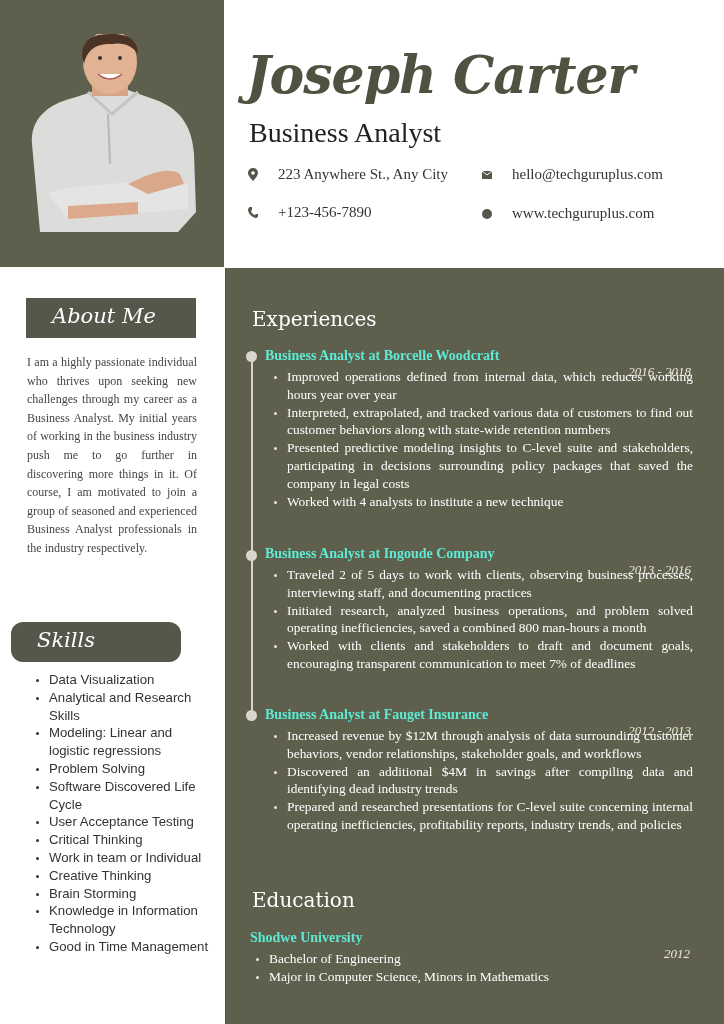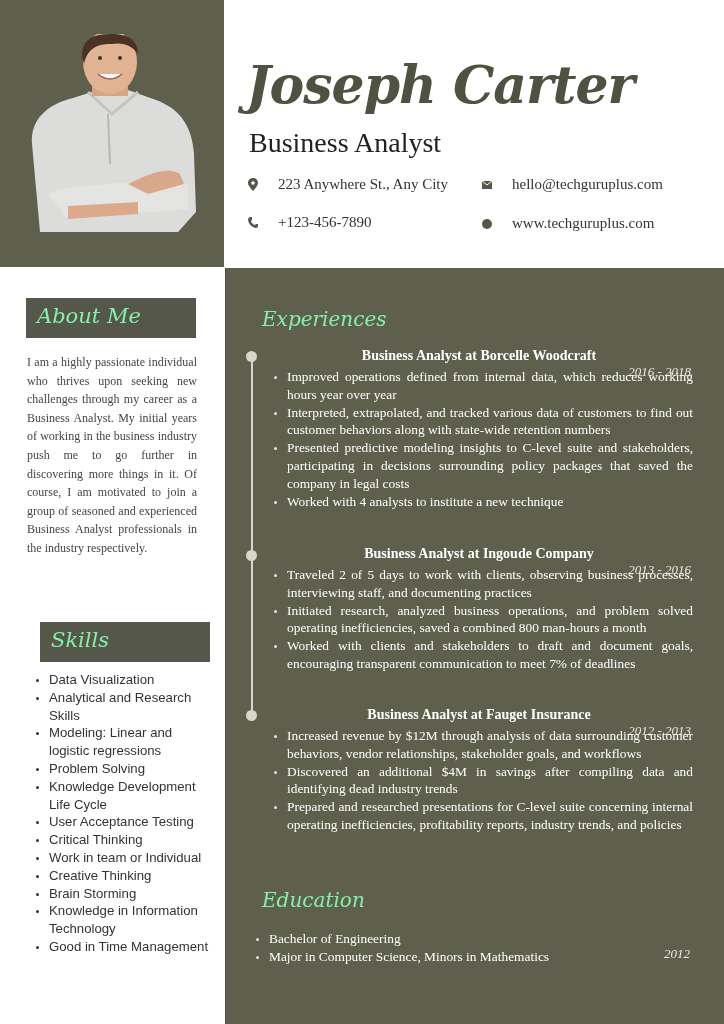--- a/index.html
+++ b/index.html
@@ -2,39 +2,39 @@
 <html><head>
 <meta charset="utf-8">
 <style>
   * { box-sizing: border-box; margin: 0; padding: 0; }
   html, body { width: 724px; height: 1024px; overflow: hidden; background: #ffffff; }
   body { position: relative; font-family: "DejaVu Serif", serif; }
 
   .photo-panel { position: absolute; left: 0; top: 0; width: 224px; height: 267px; background: #5e604d; }
   .photo { position: absolute; left: 28px; top: 34px; width: 168px; height: 198px; }
 
-  .header { position: absolute; left: 224px; top: 10px; width: 500px; height: 267px; background: #ffffff; }
+  .header { position: absolute; left: 224px; top: 0; width: 500px; height: 267px; background: #ffffff; }
   .name { position: absolute; left: 22px; top: 44px; font-family: "DejaVu Serif", serif; font-style: italic; font-weight: bold; font-size: 52px; color: #4f5240; letter-spacing: -1px; }
   .role { position: absolute; left: 25px; top: 117px; font-family: "Liberation Serif", serif; font-size: 28px; color: #222; text-align: right; }
   .contact { position: absolute; font-family: "Liberation Serif", serif; font-size: 15px; color: #333; display: flex; align-items: center; }
   .contact .ic { width: 30px; display: inline-flex; align-items: center; }
 
   .sidebar { position: absolute; left: 0; top: 267px; width: 224px; height: 757px; background: #ffffff; }
-  .sec-head { position: absolute; left: 26px; width: 170px; height: 40px; background: #55574a; color: #86efac; font-family: "DejaVu Serif", serif; font-style: italic; font-size: 21px; padding: 6px 0 0 11px; }
+  .sec-head { position: absolute; left: 26px; width: 170px; height: 40px; background: #55574a; color: #ffffff; font-family: "DejaVu Serif", serif; font-style: italic; font-size: 21px; padding: 6px 0 0 26px; }
   .about { position: absolute; left: 27px; top: 353px; width: 170px; font-family: "Liberation Serif", serif; font-size: 12px; line-height: 18.6px; color: #444; text-align: justify; }
   .skills { position: absolute; left: 36px; top: 671px; width: 180px; list-style: none; font-family: Liberation Sans, sans-serif; font-size: 13.2px; line-height: 17.8px; color: #333; }
   .skills li { position: relative; padding-left: 13px; }
   .skills li::before { content: ""; position: absolute; left: 0; top: 8px; width: 3px; height: 3px; background: #333; border-radius: 50%; }
 
   .main { position: absolute; left: 225px; top: 268px; width: 499px; height: 756px; background: #5e604d; border-left: 1px solid #4d4f3f; }
-  .main-title { position: absolute; left: 36px; font-family: "DejaVu Serif", serif; font-style: italic; font-size: 20px; color: #86efac; }
+  .main-title { position: absolute; left: 26px; font-family: "DejaVu Serif", serif; font-size: 20px; color: #ffffff; }
   .timeline-line { position: absolute; left: 25px; top: 88px; width: 2px; height: 362px; background: #d8d6cc; }
   .dot { position: absolute; left: 20px; width: 11px; height: 11px; border-radius: 50%; background: #d8d6cc; }
   .job { position: absolute; left: 39px; width: 428px; }
-  .job-title { font-family: "Liberation Serif", serif; font-weight: bold; font-size: 14px; color: #ffffff; height: 20px; text-align: center; }
+  .job-title { font-family: "Liberation Serif", serif; font-weight: bold; font-size: 14px; color: #5eead4; height: 20px; }
   .job-date { position: absolute; right: 2px; top: 16px; font-family: "Liberation Serif", serif; font-style: italic; font-size: 13px; color: #ece9dd; }
   .bullets { list-style: none; margin-left: 22px; font-family: "Liberation Serif", serif; font-size: 13.4px; line-height: 17.8px; color: #ffffff; text-align: justify; }
   .bullets li { position: relative; padding-left 0; }
   .bullets li::before { content: ""; position: absolute; left: -13px; top: 8px; width: 3px; height: 3px; background: #e9e6da; border-radius: 50%; }
   .edu { position: absolute; left: 24px; top: 662px; width: 442px; }
   .edu .bullets { margin-left: 19px; text-align: left; }
 </style>
 </head>
 <body>
 
@@ -100,27 +100,27 @@
     </span>
     <span>www.techguruplus.com</span>
   </div>
 </div>
 
 <div class="sidebar"></div>
 
 <div class="sec-head" style="top:298px;">About Me</div>
 <p class="about">I am a highly passionate individual who thrives upon seeking new challenges through my career as a Business Analyst. My initial years of working in the business industry push me to go further in discovering more things in it. Of course, I am motivated to join a group of seasoned and experienced Business Analyst professionals in the industry respectively.</p>
 
-<div class="sec-head" style="top:622px; left:40px;">Skills</div>
+<div class="sec-head" style="top:622px; left:11px;border-radius:12px;">Skills</div>
 <ul class="skills">
   <li>Data Visualization</li>
   <li>Analytical and Research Skills</li>
   <li>Modeling: Linear and logistic regressions</li>
   <li>Problem Solving</li>
-  <li>Knowledge Development Life Cycle</li>
+  <li>Software Discovered Life Cycle</li>
   <li>User Acceptance Testing</li>
   <li>Critical Thinking</li>
   <li>Work in team or Individual</li>
   <li>Creative Thinking</li>
   <li>Brain Storming</li>
   <li>Knowledge in Information Technology</li>
   <li>Good in Time Management</li>
 </ul>
 
 <div class="main">
@@ -157,19 +157,20 @@
     <div class="job-date">2012 - 2013</div>
     <ul class="bullets">
       <li>Increased revenue by $12M through analysis of data surrounding customer behaviors, vendor relationships, stakeholder goals, and workflows</li>
       <li>Discovered an additional $4M in savings after compiling data and identifying dead industry trends</li>
       <li>Prepared and researched presentations for C-level suite concerning internal operating inefficiencies, profitability reports, industry trends, and policies</li>
     </ul>
   </div>
 
   <div class="main-title" style="top:620px;">Education</div>
   <div class="edu">
+    <div class="job-title">Shodwe University</div>
     <div class="job-date">2012</div>
     <ul class="bullets">
       <li>Bachelor of Engineering</li>
       <li>Major in Computer Science, Minors in Mathematics</li>
     </ul>
   </div>
 </div>
 
 </body></html>

